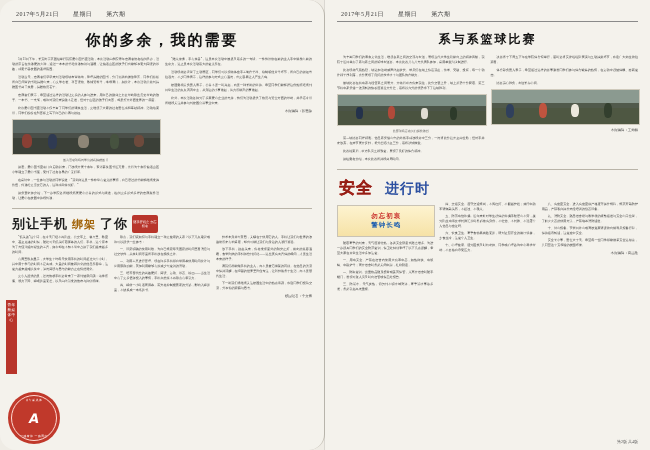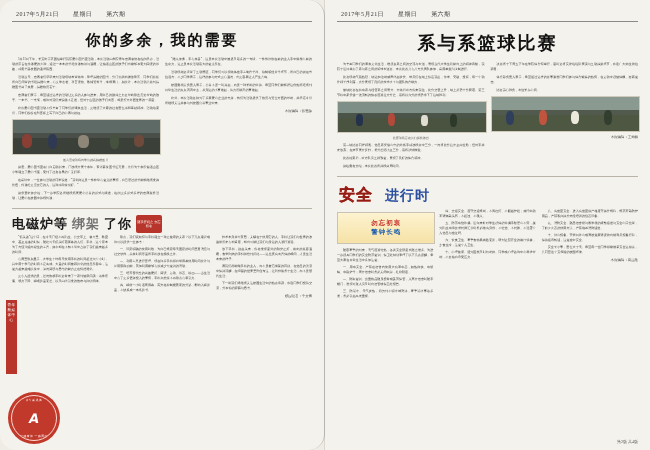--- a/index.html
+++ b/index.html
@@ -40,21 +40,21 @@
   .masthead .weekday{}
   .masthead .issue{}
   .headline{
     text-align:center;
     font-family:"DejaVu Sans", sans-serif;
     font-weight:bold;
     color:#111;
     letter-spacing:2px;
   }
   .headline.h1{font-size:15px;margin:9px 0 7px 0;}
-  .headline.h2{font-size:18px;margin:9px 0 7px 0;}
+  .headline.h2{font-size:12px;margin:9px 0 7px 0;}
 
   .cols{
     display:flex;
     gap:6px;
   }
   .col{flex:1;}
   .para{
     font-size:3.1px;
     line-height:1.62;
     color:#3d3d3d;
@@ -85,21 +85,21 @@
     display:flex;align-items:center;gap:4px;
     margin:6px 0 2px 0;
   }
   .brush-title .bt-text{
     font-family:"DejaVu Sans", sans-serif;
     font-weight:bold;font-size:13px;color:#1b1b1b;
     letter-spacing:1px;
   }
   .brush-title .bt-accent{
     font-family:"DejaVu Sans", sans-serif;
-    font-weight:bold;font-size:13px;color:#737373;
+    font-weight:bold;font-size:11px;color:#a16207;
     letter-spacing:1px;
   }
   .stamp{
     width:26px;height:18px;background:#b8352b;border-radius:2px;
     display:flex;align-items:center;justify-content:center;
     color:#fff;font-size:3.2px;text-align:center;line-height:1.25;
     font-family:"DejaVu Sans", sans-serif;
   }
   .safety-title{
     display:flex;align-items:baseline;gap:12px;margin:8px 0 3px 2px;
@@ -197,21 +197,21 @@
         <p class="para indent">活动现场还设置了互动展区，同学们可以现场体验手工制作书签、绘制明信片等环节，将自己的祝福寄往远方。不少同学表示，这样的参与方式更有温度，也更容易让人产生共鸣。</p>
         <p class="para indent">校团委相关负责人表示，公益不是一时兴起，而是一种长期的坚持。希望同学们能够把这份热情延续到日常生活的点点滴滴中去，从身边的小事做起，从力所能及的事做起。</p>
         <p class="para indent">此外，本次活动还得到了多家爱心企业的支持，他们为活动提供了物资与资金方面的帮助，并承诺今后将继续关注并参与到校园公益事业中来。</p>
         <div class="byline">本报编辑：张思源</div>
       </div>
     </div>
 
     <div class="rule"></div>
 
     <div class="brush-title">
-      <span class="bt-text">电磁炉等</span>
+      <span class="bt-text">别让手机</span>
       <span class="bt-accent">绑架</span>
       <span class="bt-text">了你</span>
       <span class="stamp">随手开机之
 勿忘初衷</span>
     </div>
 
     <div class="cols small-list">
       <div class="col">
         <p class="para indent">“低头族”这个词，在今天已经不再陌生。公交车上、餐厅里、教室中、甚至走路的时候，随处可见低头盯着屏幕的人们。手机，这个原本为了方便沟通而诞生的工具，如今却在不知不觉中占据了我们越来越多的时间。</p>
         <p class="para indent">有调查数据显示，大学生平均每天使用手机的时间超过六个小时，其中用于学习的时间不足两成。大量的时间被碎片化的信息所吞噬，注意力越来越难以集中，深度阅读与思考的能力正在悄然退化。</p>

